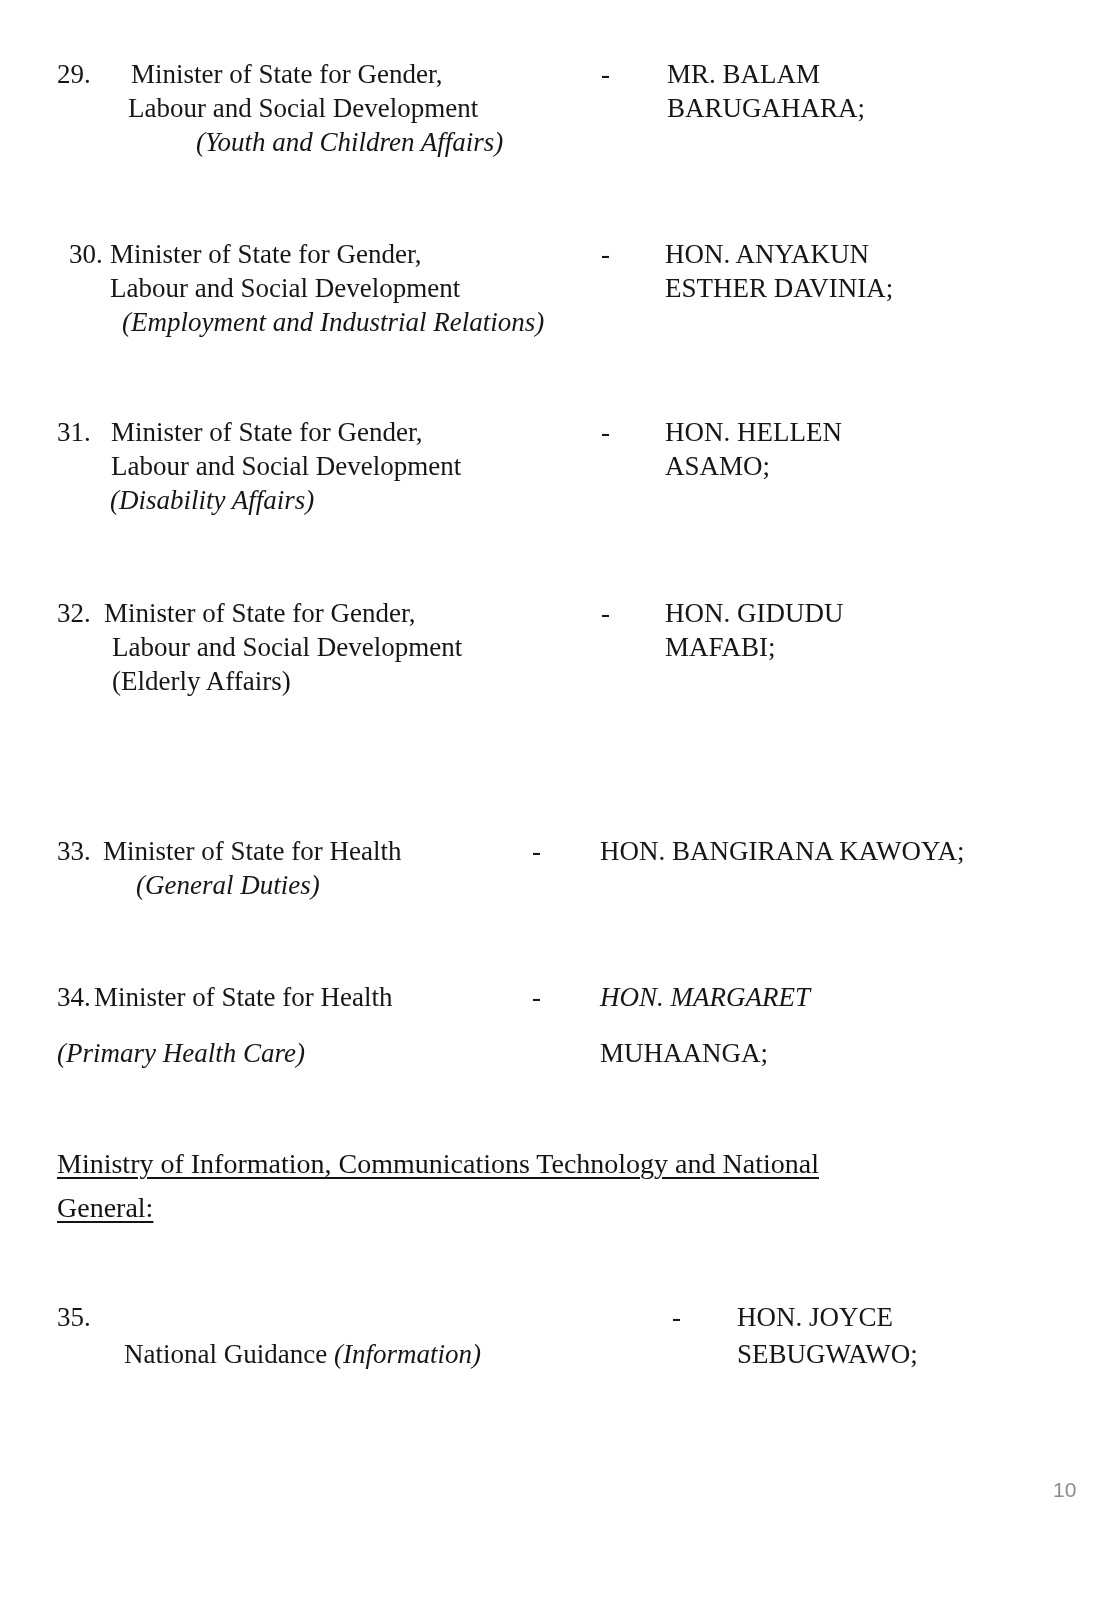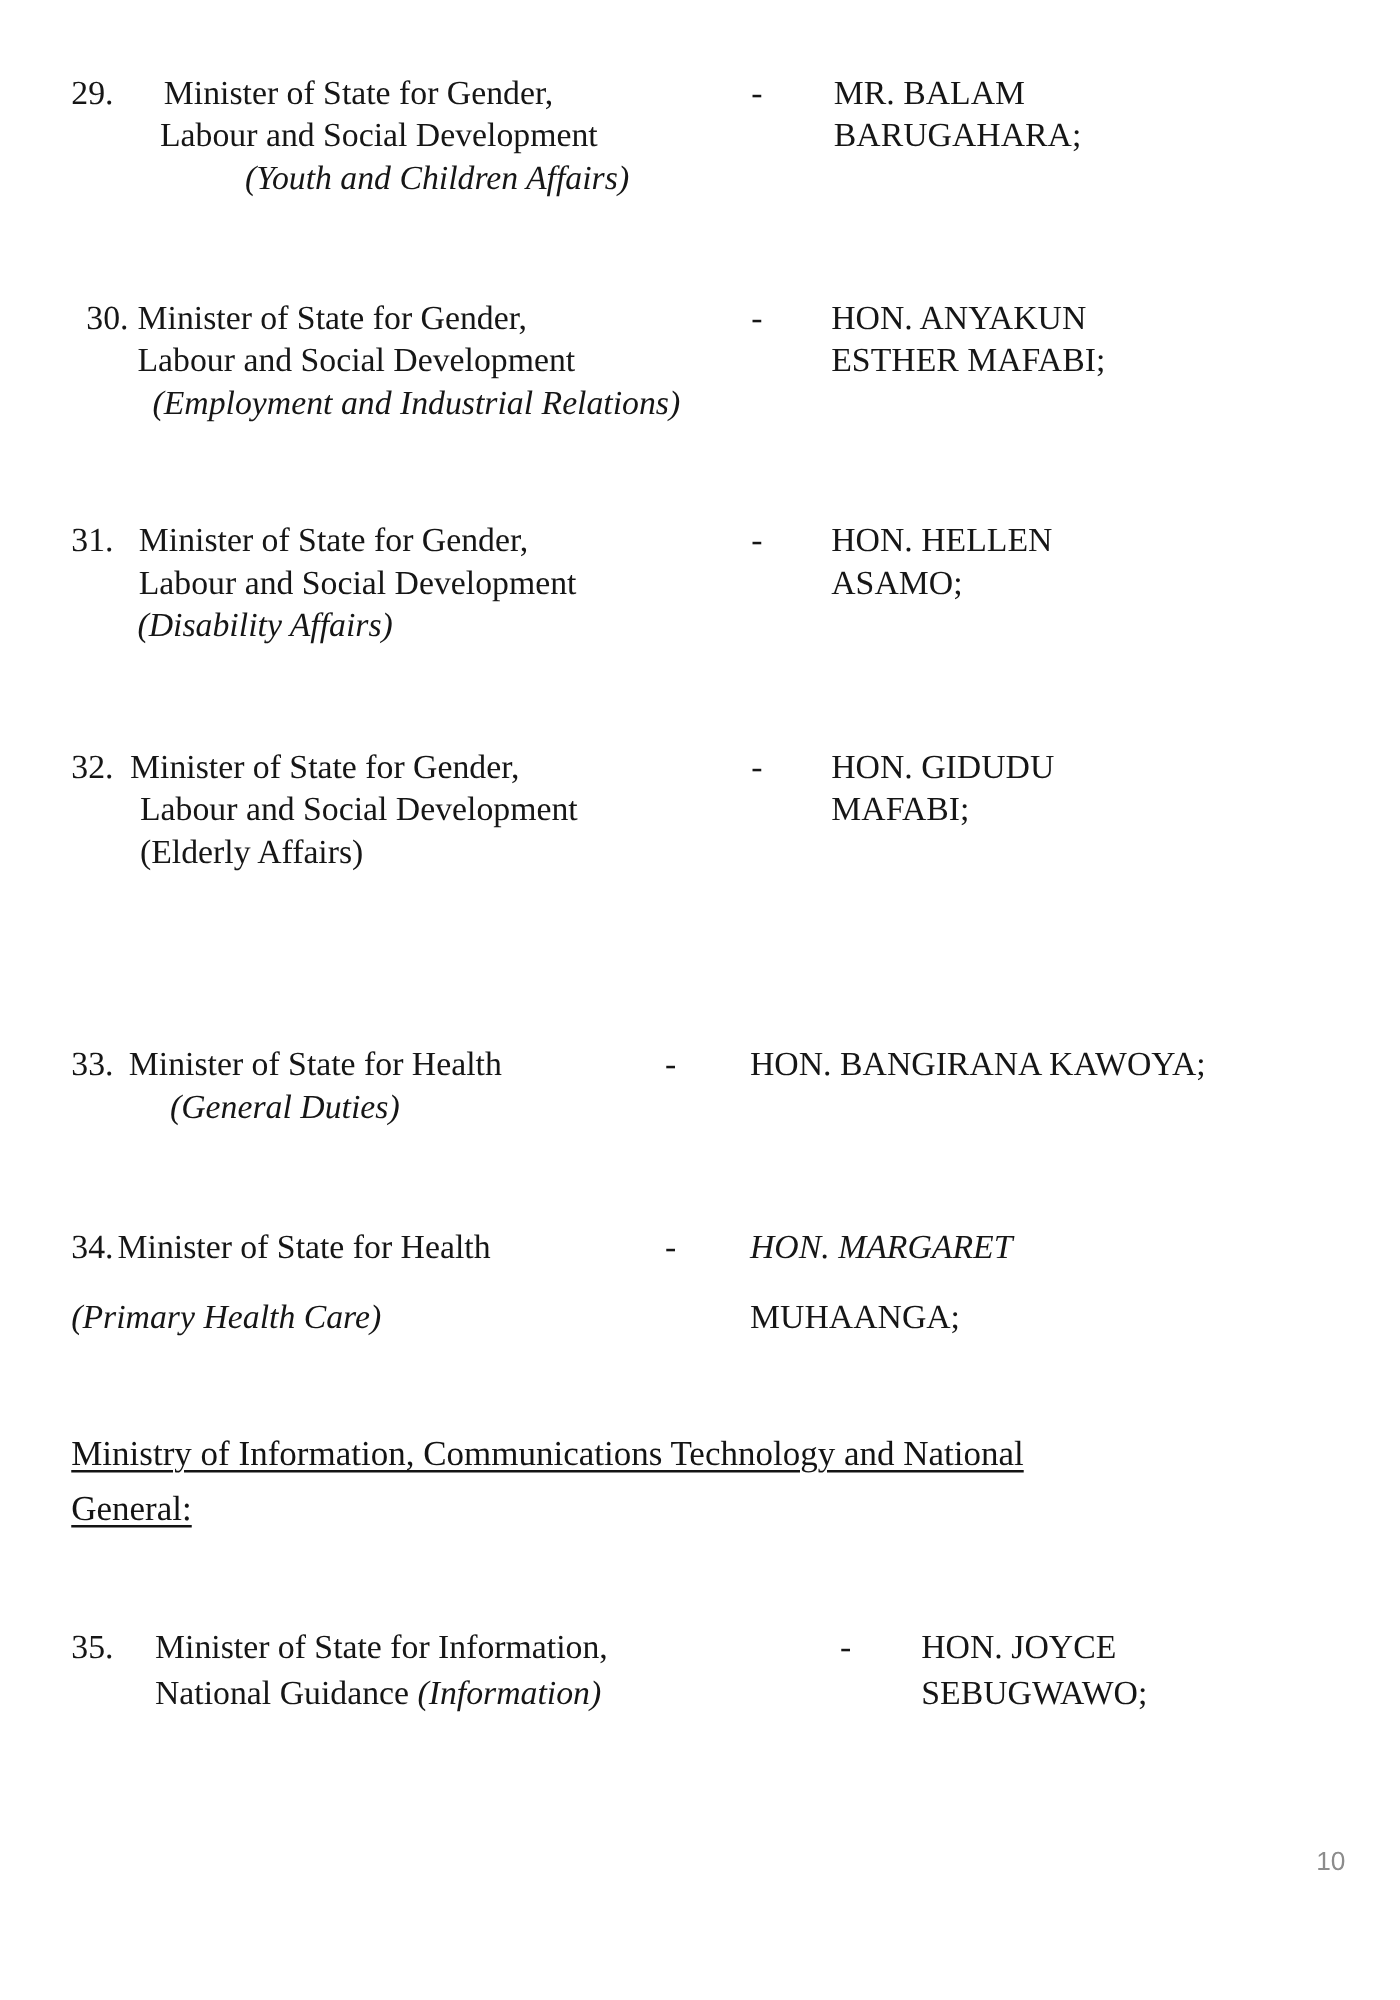--- a/index.html
+++ b/index.html
@@ -53,21 +53,21 @@
   <div class="t" style="left:601px; top:57px;">-</div>
   <div class="t" style="left:667px; top:57px;">MR. BALAM</div>
   <div class="t" style="left:667px; top:91px;">BARUGAHARA;</div>
 
   <div class="t" style="left:57px; top:237px;margin-left:12px;">30.</div>
   <div class="t" style="left:110px; top:237px;">Minister of State for Gender,</div>
   <div class="t" style="left:110px; top:271px;">Labour and Social Development</div>
   <div class="t italic" style="left:122px; top:305px;">(Employment and Industrial Relations)</div>
   <div class="t" style="left:601px; top:237px;">-</div>
   <div class="t" style="left:665px; top:237px;">HON. ANYAKUN</div>
-  <div class="t" style="left:665px; top:271px;">ESTHER MAFABI;</div>
+  <div class="t" style="left:665px; top:271px;">ESTHER DAVINIA;</div>
 
   <div class="t" style="left:57px; top:415px;">31.</div>
   <div class="t" style="left:111px; top:415px;">Minister of State for Gender,</div>
   <div class="t" style="left:111px; top:449px;">Labour and Social Development</div>
   <div class="t italic" style="left:110px; top:483px;">(Disability Affairs)</div>
   <div class="t" style="left:601px; top:415px;">-</div>
   <div class="t" style="left:665px; top:415px;">HON. HELLEN</div>
   <div class="t" style="left:665px; top:449px;">ASAMO;</div>
 
   <div class="t" style="left:57px; top:596px;">32.</div>
@@ -89,21 +89,20 @@
   <div class="t" style="left:94px; top:980px;">Minister of State for Health</div>
   <div class="t" style="left:532px; top:980px;">-</div>
   <div class="t" style="left:600px; top:980px;font-style:italic;">HON. MARGARET</div>
   <div class="t italic" style="left:57px; top:1036px;">(Primary Health Care)</div>
   <div class="t" style="left:600px; top:1036px;">MUHAANGA;</div>
 
   <div class="heading" style="left:57px; top:1146px;">Ministry of Information, Communications Technology and National</div>
   <div class="heading" style="left:57px; top:1190px;">General:</div>
 
   <div class="t" style="left:57px; top:1300px;">35.</div>
-  <div class="t" style="left:124px; top:1300px;">Minister of State for Information,</div>
   <div class="t" style="left:124px; top:1337px;">
     <span>National Guidance </span><span class="italic">(Information)</span>
   </div>
   <div class="t" style="left:672px; top:1300px;">-</div>
   <div class="t" style="left:737px; top:1300px;">HON. JOYCE</div>
   <div class="t" style="left:737px; top:1337px;">SEBUGWAWO;</div>
 
   <div class="page-number" style="left:1018px; top:1478px;margin-left:35px;">10</div>
 
 </div>

